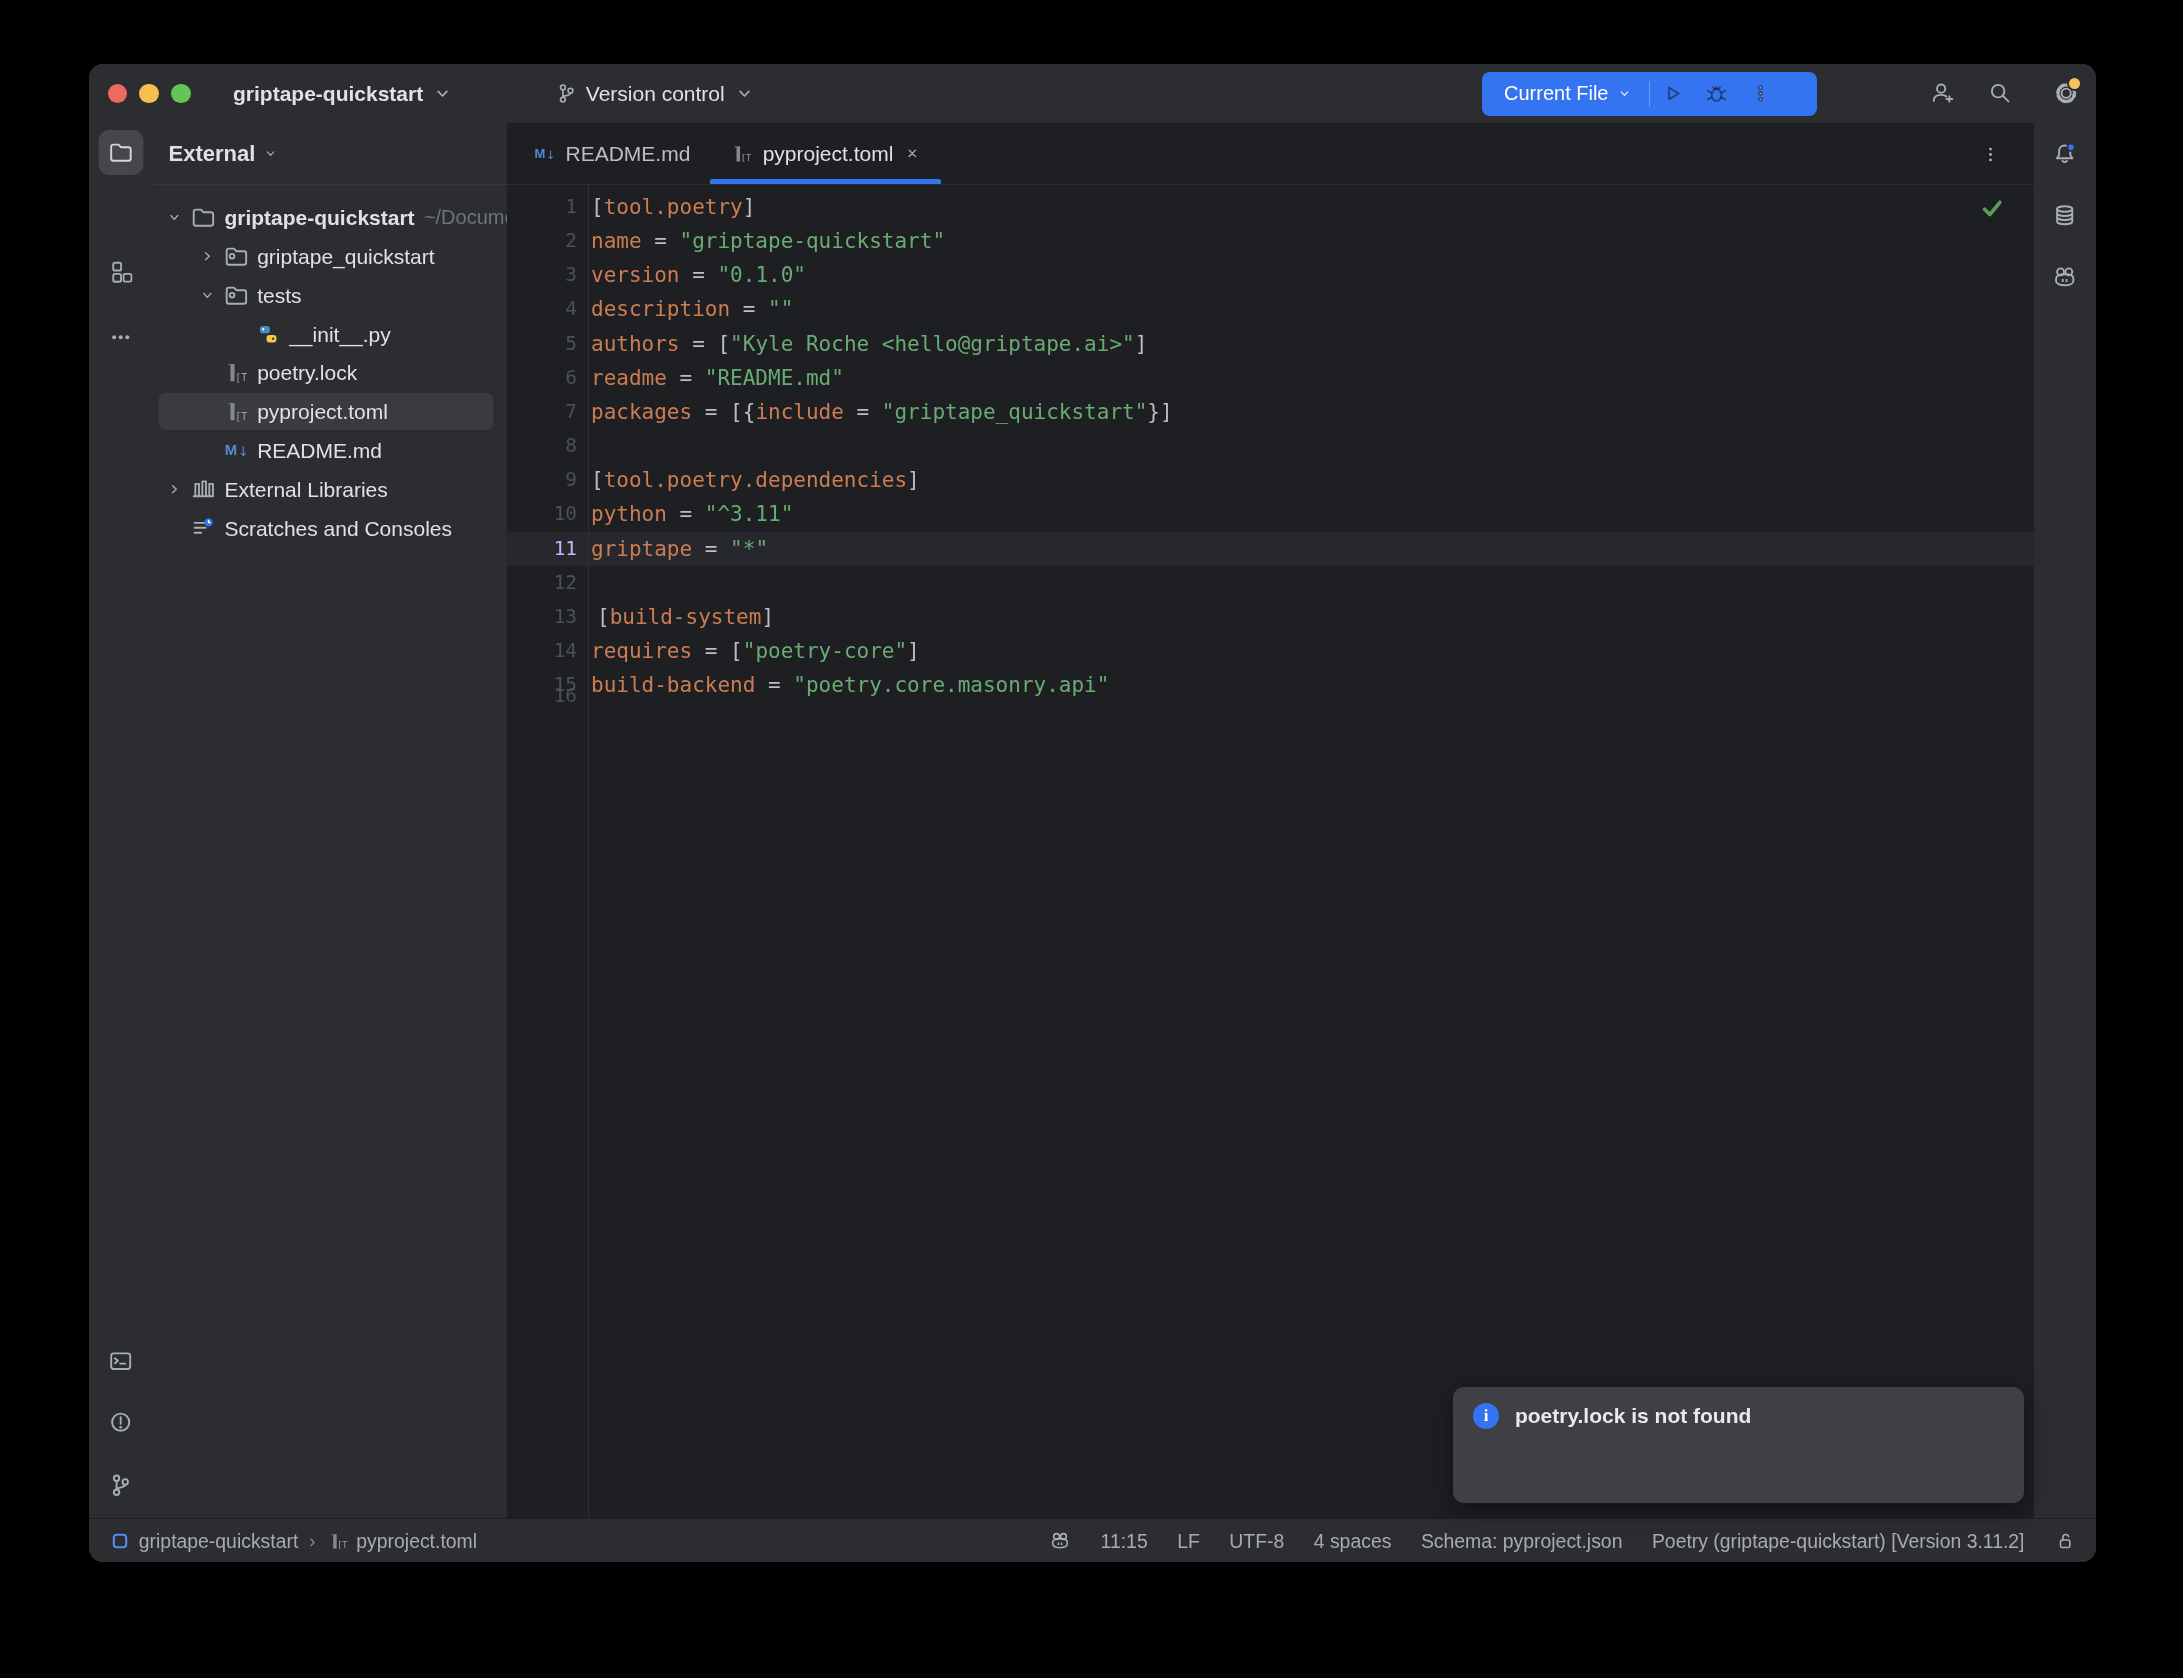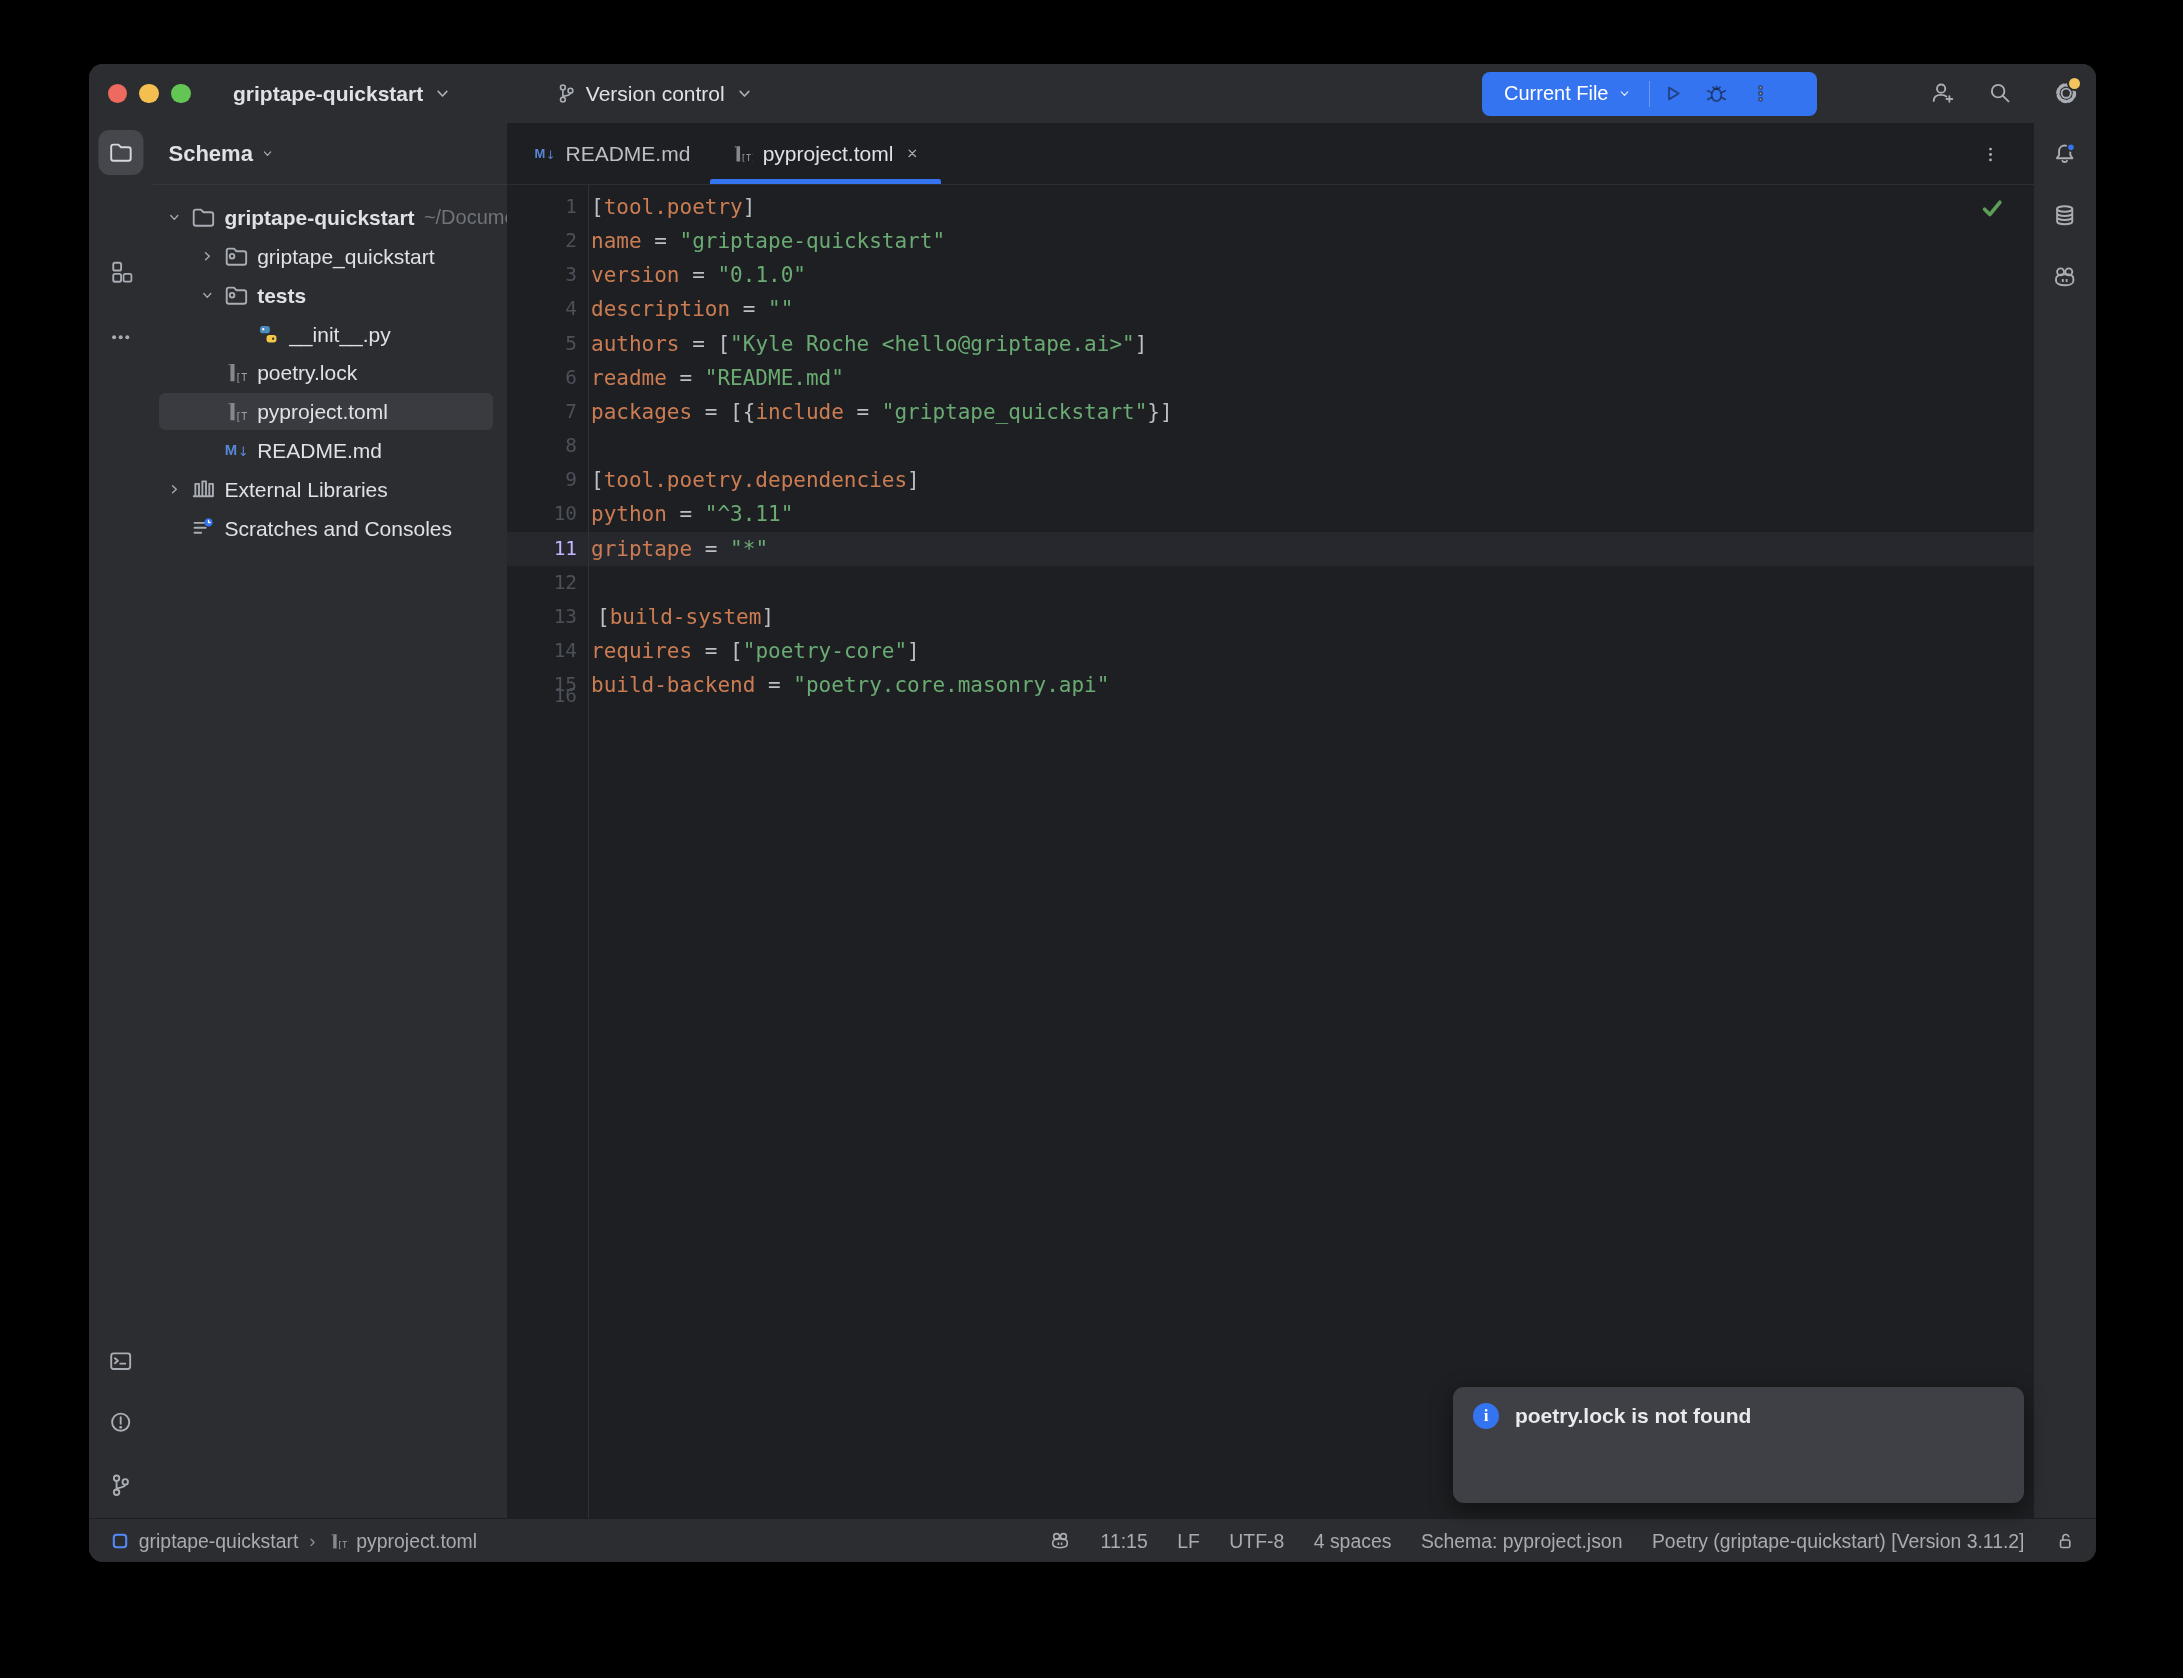--- a/index.html
+++ b/index.html
@@ -237,21 +237,21 @@
           <circle cx="11" cy="9.5" r="4.2"></circle>
           <circle cx="21" cy="9.5" r="4.2"></circle>
           <path d="M5.5 17.5 c0-3.2 4.7-5 10.5-5 s10.5 1.8 10.5 5 v3 c0 3.2-4.7 5.2-10.5 5.2 s-10.5-2-10.5-5.2 Z"></path>
           <path class="fill" d="M12.6 18.2 h2.2 v3.6 h-2.2 Z M17.2 18.2 h2.2 v3.6 h-2.2 Z"></path>
         </svg>
       </div>
   </div>
 
   <div class="panel">
     <div class="panel-header">
-      <span>Schema</span>
+      <span>External</span>
       <svg class="ic chev" viewBox="0 0 32 32">
           <polyline points="10,13 16,19.5 22,13"></polyline>
         </svg>
     </div>
     <div class="tree" id="tree">
         <div class="tree-row" style="top: 0px;">
           <span class="sel-bg"></span>
           <span class="row-inner" style="padding-left:6.2px;">
             <span class="chev-slot">
               <svg class="ic " viewBox="0 0 32 32">
@@ -279,21 +279,21 @@
               <svg class="ic " viewBox="0 0 32 32">
                 <path d="M4.5 9.5 c0-1.7 1-2.7 2.7-2.7 h6 l3.2 3.2 h9 c1.7 0 2.7 1 2.7 2.7 v11 c0 1.7-1 2.7-2.7 2.7 H7.2 c-1.7 0-2.7-1-2.7-2.7 Z"></path>
                 <circle cx="11" cy="16" r="2.8"></circle>
               </svg>
             </span>
             <span class="tree-label">griptape_quickstart</span>
           </span>
         </div>
         <div class="tree-row" style="top: 78px;">
           <span class="sel-bg"></span>
-          <span class="row-inner" style="padding-left:39px;font-weight:bold;">
+          <span class="row-inner" style="padding-left:39px;">
             <span class="chev-slot">
               <svg class="ic " viewBox="0 0 32 32">
                 <polyline points="10,13 16,19.5 22,13"></polyline>
               </svg>
             </span>
             <span class="tree-ic">
               <svg class="ic " viewBox="0 0 32 32">
                 <path d="M4.5 9.5 c0-1.7 1-2.7 2.7-2.7 h6 l3.2 3.2 h9 c1.7 0 2.7 1 2.7 2.7 v11 c0 1.7-1 2.7-2.7 2.7 H7.2 c-1.7 0-2.7-1-2.7-2.7 Z"></path>
                 <circle cx="11" cy="16" r="2.8"></circle>
               </svg>

